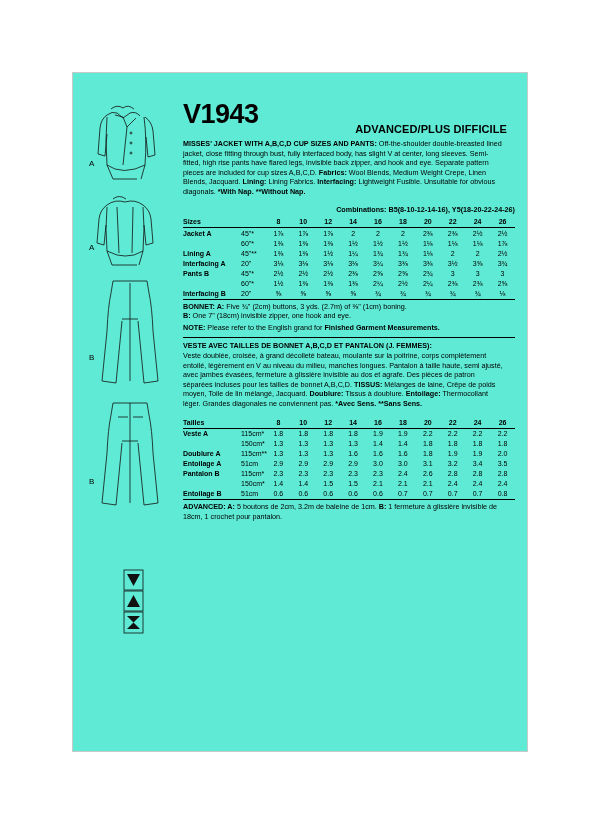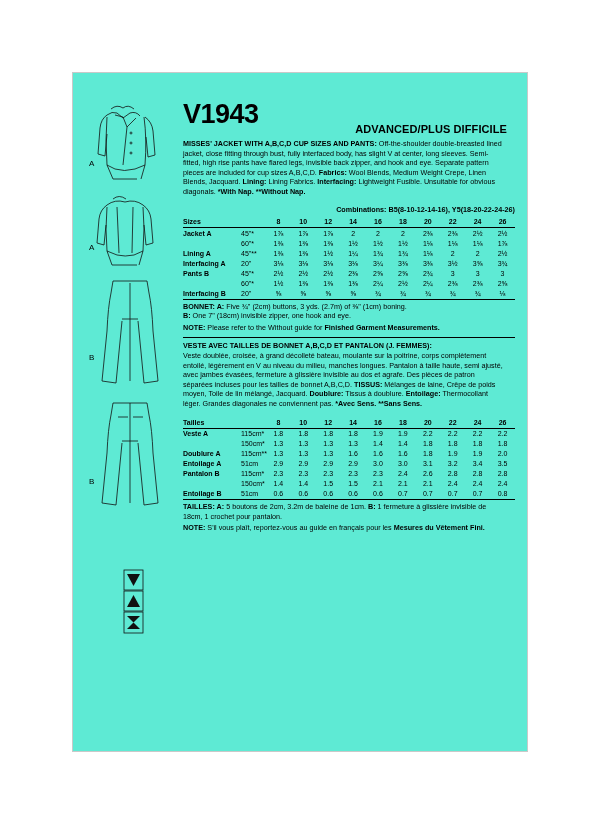--- a/index.html
+++ b/index.html
@@ -341,21 +341,21 @@
           <td>¾</td>
           <td>¾</td>
           <td>⅛</td>
         </tr>
       </tbody>
     </table>
 
     <div class="blk" style="margin-top:2px">
       <p><b>BONNET:</b><b> A:</b><span> Five ¾" (2cm) buttons, 3 yds. (2.7m) of ⅜" (1cm) boning.</span></p>
       <p><b>B:</b><span> One 7" (18cm) invisible zipper, one hook and eye.</span></p>
-      <p class="note-line"><b>NOTE:</b><span> Please refer to the Without guide for </span><b>Finished Garment Measurements.</b></p>
+      <p class="note-line"><b>NOTE:</b><span> Please refer to the English grand for </span><b>Finished Garment Measurements.</b></p>
     </div>
 
     <div class="rule"></div>
 
     <div class="blk">
       <p><b>VESTE AVEC TAILLES DE BONNET A,B,C,D ET PANTALON (J. FEMMES):</b></p>
       <p><span>Veste doublée, croisée, à grand décolleté bateau, moulante sur la poitrine, corps complètement entoilé, légèrement en V au niveau du milieu, manches longues. Pantalon à taille haute, semi ajusté, avec jambes évasées, fermeture à glissière invisible au dos et agrafe. Des pièces de patron séparées incluses pour les tailles de bonnet A,B,C,D.</span> <b>TISSUS:</b><span> Mélanges de laine, Crêpe de poids moyen, Toile de lin mélangé, Jacquard.</span> <b>Doublure:</b><span> Tissus à doublure.</span> <b>Entoilage:</b><span> Thermocollant léger. Grandes diagonales ne conviennent pas.</span> <b>*Avec Sens.</b> <b>**Sans Sens.</b></p>
     </div>
 
     <div class="spacer"></div>
@@ -474,18 +474,17 @@
           <td>0.7</td>
           <td>0.7</td>
           <td>0.7</td>
           <td>0.7</td>
           <td>0.8</td>
         </tr>
       </tbody>
     </table>
 
     <div class="blk" style="margin-top:2px">
-      <p><b>TAILLES:</b><b> A:</b><span> 5 boutons de 2cm, 3.2m de baleine de 1cm.</span> <b>B:</b><span> 1 fermeture à glissière invisible de 18cm, 1 crochet pour pantalon.</span></p>
-      <p class="note-line"><b>NOTE:</b><span> S'il vous plaît, reportez-vous au guide en français pour les </span><b>Mesures du Vêtement Fini.</b></p>
+      <p><b>ADVANCED:</b><b> A:</b><span> 5 boutons de 2cm, 3.2m de baleine de 1cm.</span> <b>B:</b><span> 1 fermeture à glissière invisible de 18cm, 1 crochet pour pantalon.</span></p>
     </div>
 
   </div>
 </div>
 
 </body></html>

